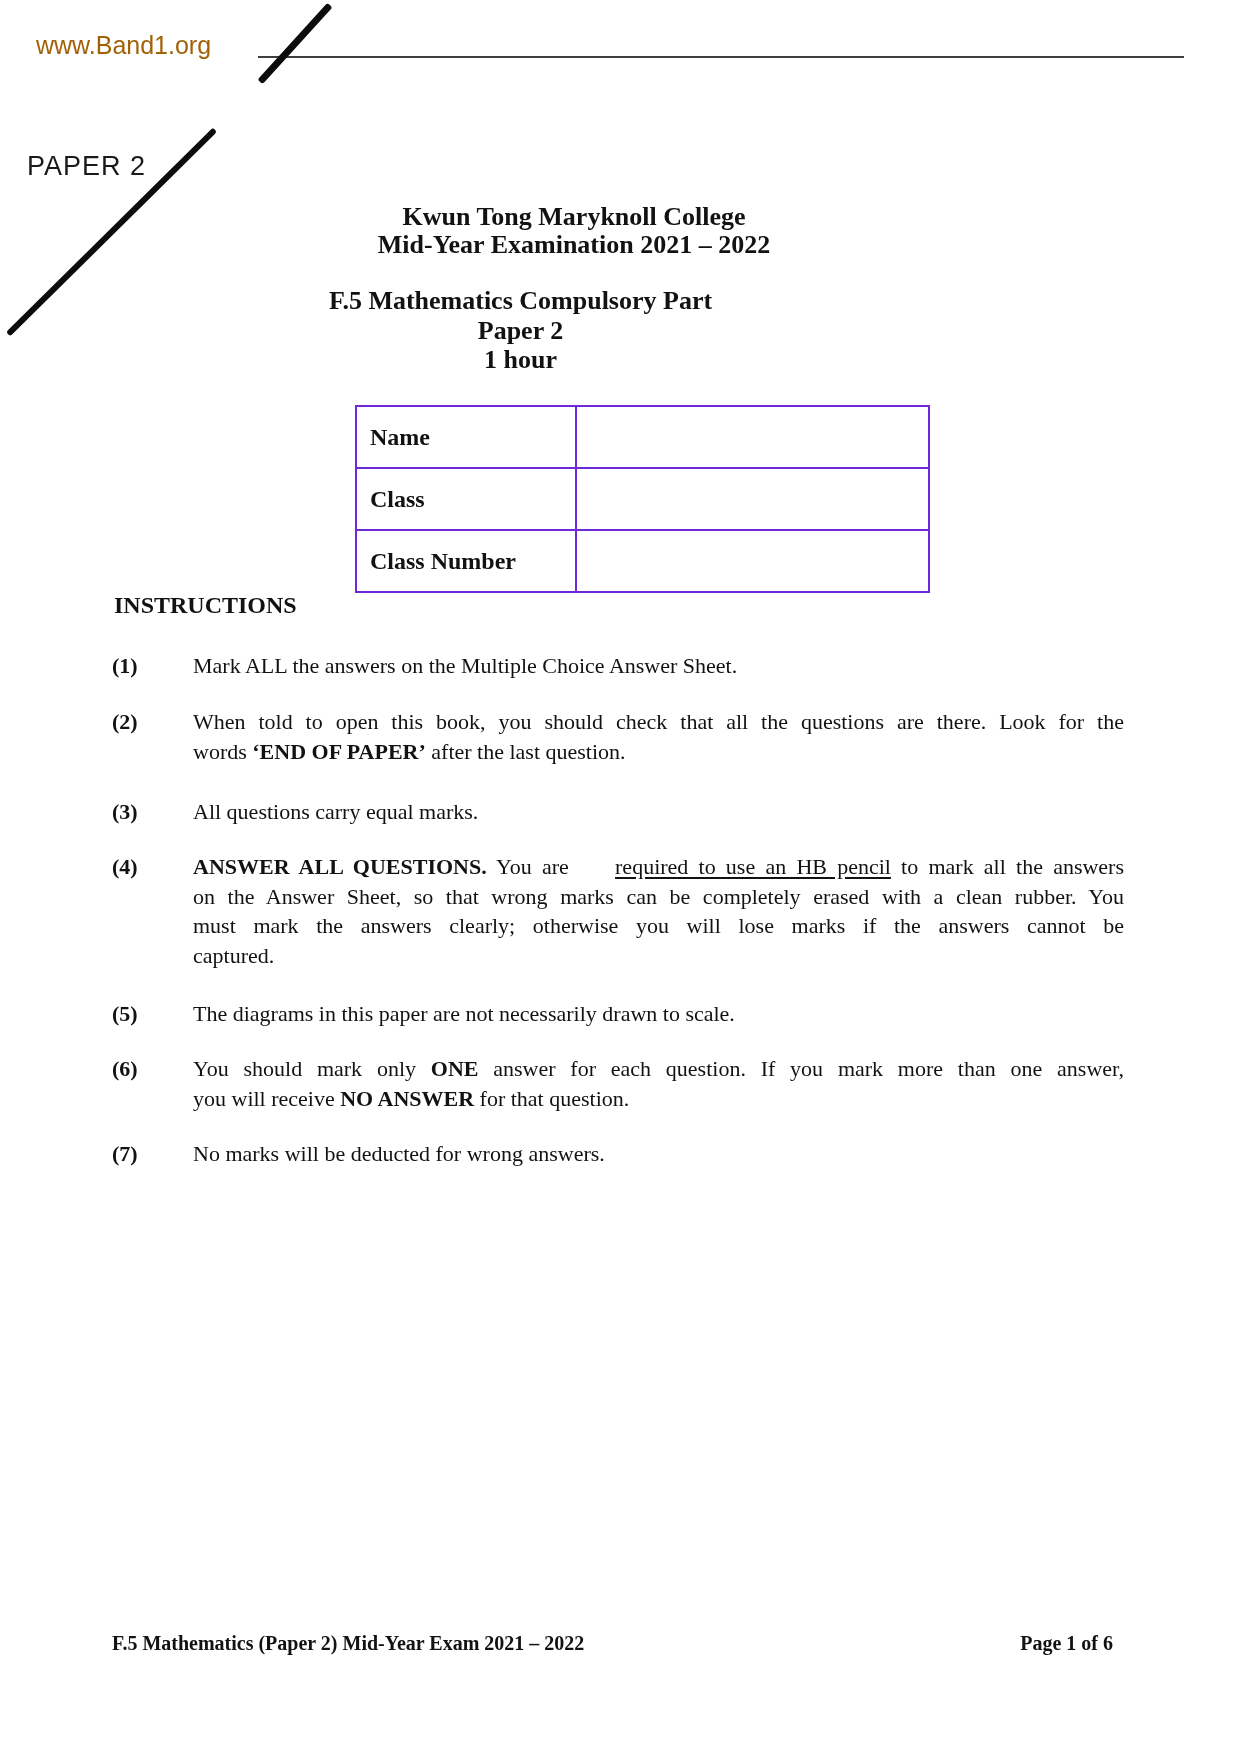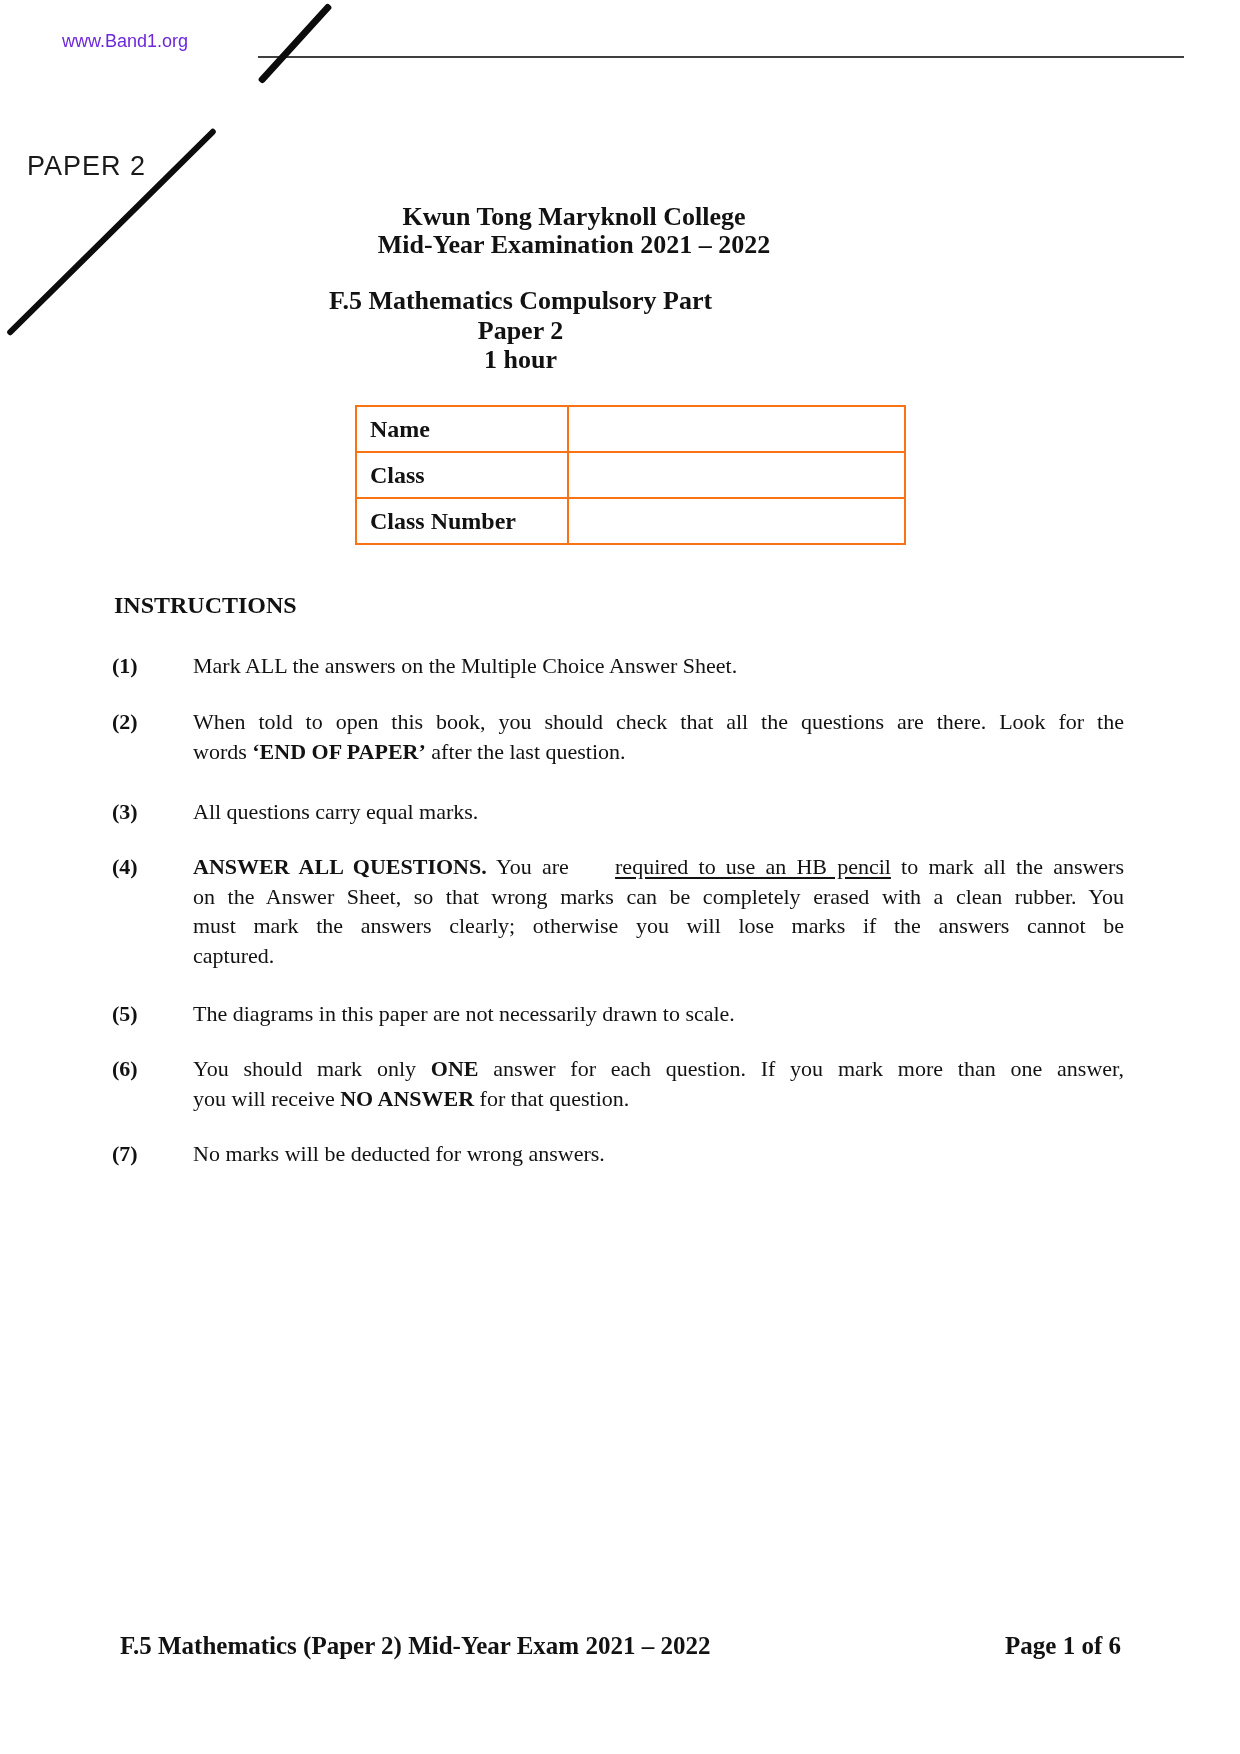--- a/index.html
+++ b/index.html
@@ -4,21 +4,21 @@
 <style>
   html,body{margin:0;padding:0;background:#ffffff;}
   .page{
     position:relative;width:1240px;height:1754px;background:#ffffff;
     overflow:hidden;color:#121212;
     font-family:"Liberation Serif", serif;
   }
   
   .watermark{
     position:absolute;left:36px;top:31px;font-family:"Liberation Sans",sans-serif;
-    font-size:18px;color:#6d28d9;margin-left:26px;
+    font-size:25px;color:#a16207;
   }
   .header-rule{position:absolute;left:258px;top:56px;width:926px;height:2px;background:#3f3f3f;}
   .slash{position:absolute;background:#0c0c0c;border-radius:3px;}
   .slash-top{left:243px;top:40px;width:104px;height:7px;transform:rotate(-47.7deg);}
   .slash-long{left:-34px;top:229px;width:291px;height:6px;transform:rotate(-44.7deg);}
   .paper-label{
     position:absolute;left:27px;top:151px;font-family:"Liberation Sans",sans-serif;
     font-size:27px;color:#1a1a1a;letter-spacing:1px;
   }
   
@@ -28,42 +28,42 @@
   }
   .subtitle-block{
     position:absolute;left:0;top:286px;width:1041px;text-align:center;
     font-weight:bold;font-size:26px;line-height:29.5px;
   }
   
   .student-table{
     position:absolute;left:355px;top:405px;width:532px;height:132px;
     border-collapse:collapse;table-layout:fixed;
   }
-  .student-table td{border:2px solid #f97316;height:44px;padding:0;}
+  .student-table td{border:2px solid #6d28d9;height:44px;padding:8px;}
   .student-table td.lbl{
     width:197px;font-weight:bold;font-size:24px;padding-left:13px;vertical-align:middle;
   }
   .student-table td.val{width:335px;}
   
   .instructions-heading{
     position:absolute;left:114px;top:592px;font-weight:bold;font-size:24px;
   }
   .item{position:absolute;left:193px;width:931px;font-size:22px;}
   .item .num{position:absolute;left:-81px;top:0;font-weight:bold;line-height:29.5px;}
   .item .line{line-height:29.5px;}
   .item .line.just{text-align:justify;text-align-last:justify;}
   .item .b{font-weight:bold;}
   .item .u{text-decoration:underline;text-underline-offset:3px;margin-left:36px;}
   .item-1{top:651px}.item-2{top:707px}.item-3{top:797px}.item-4{top:852px}
   .item-5{top:999px}.item-6{top:1054px}.item-7{top:1139px}
   
   .footer{
-    position:absolute;left:120px;top:1632px;width:1001px;
+    position:absolute;left:112px;top:1632px;width:1001px;
     display:flex;justify-content:space-between;
-    font-weight:bold;font-size:25px;
+    font-weight:bold;font-size:20px;
   }
 </style>
 </head>
 <body>
 
 <div class="page">
 
   <div class="watermark">www.Band1.org</div>
   <div class="header-rule"></div>
   <div class="slash slash-top"></div>

